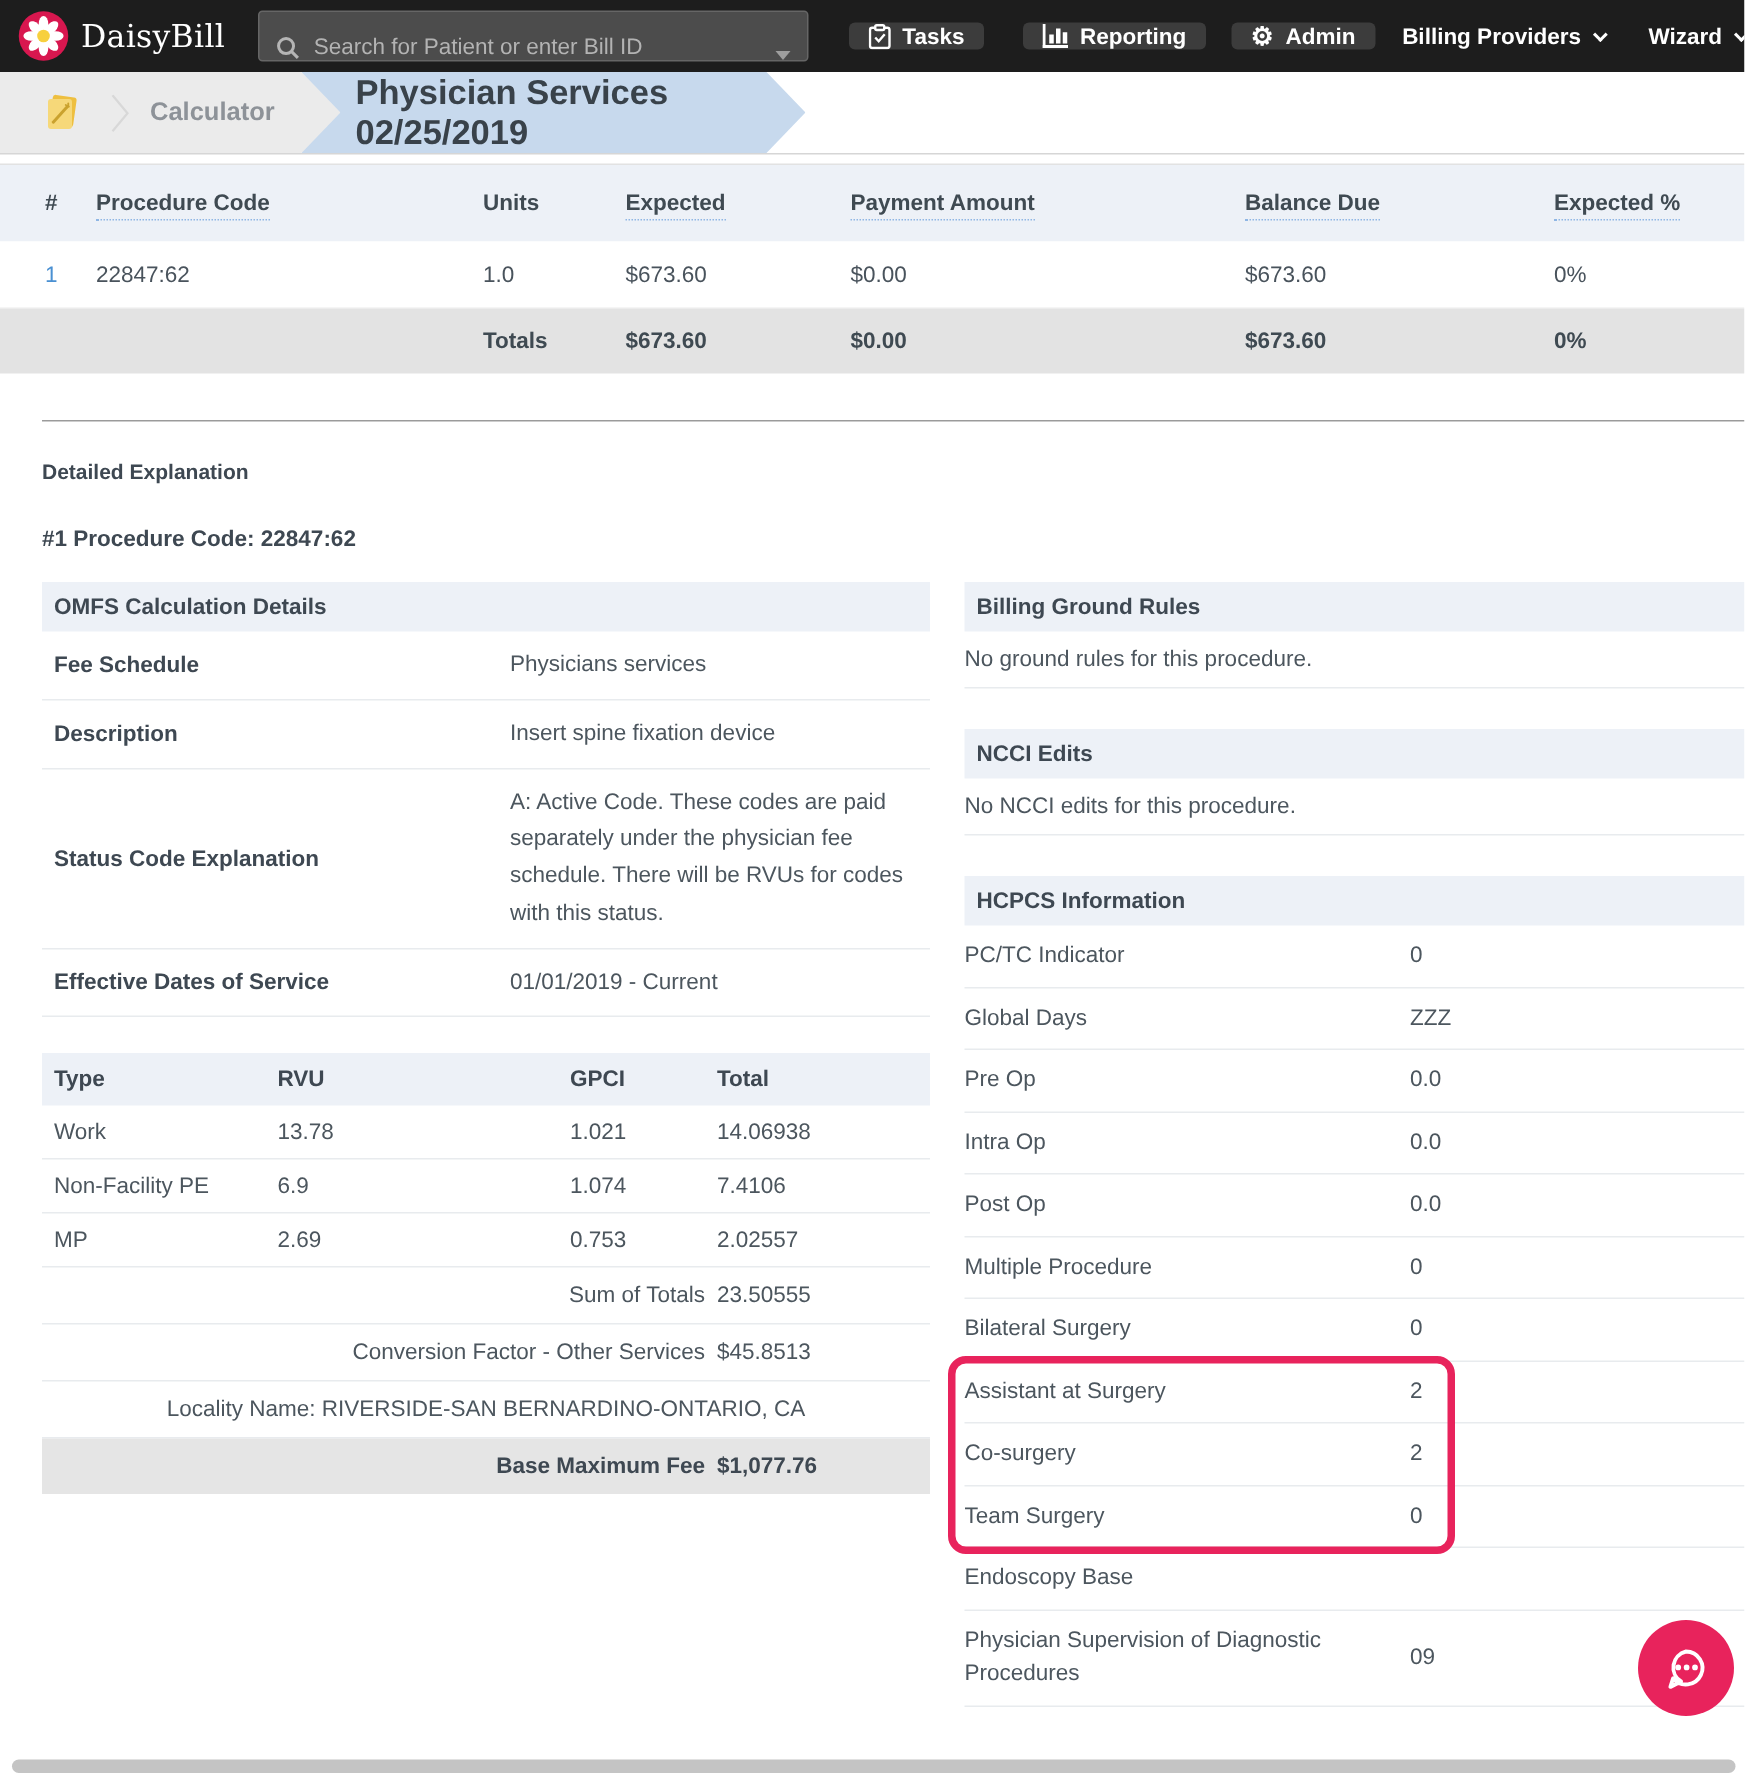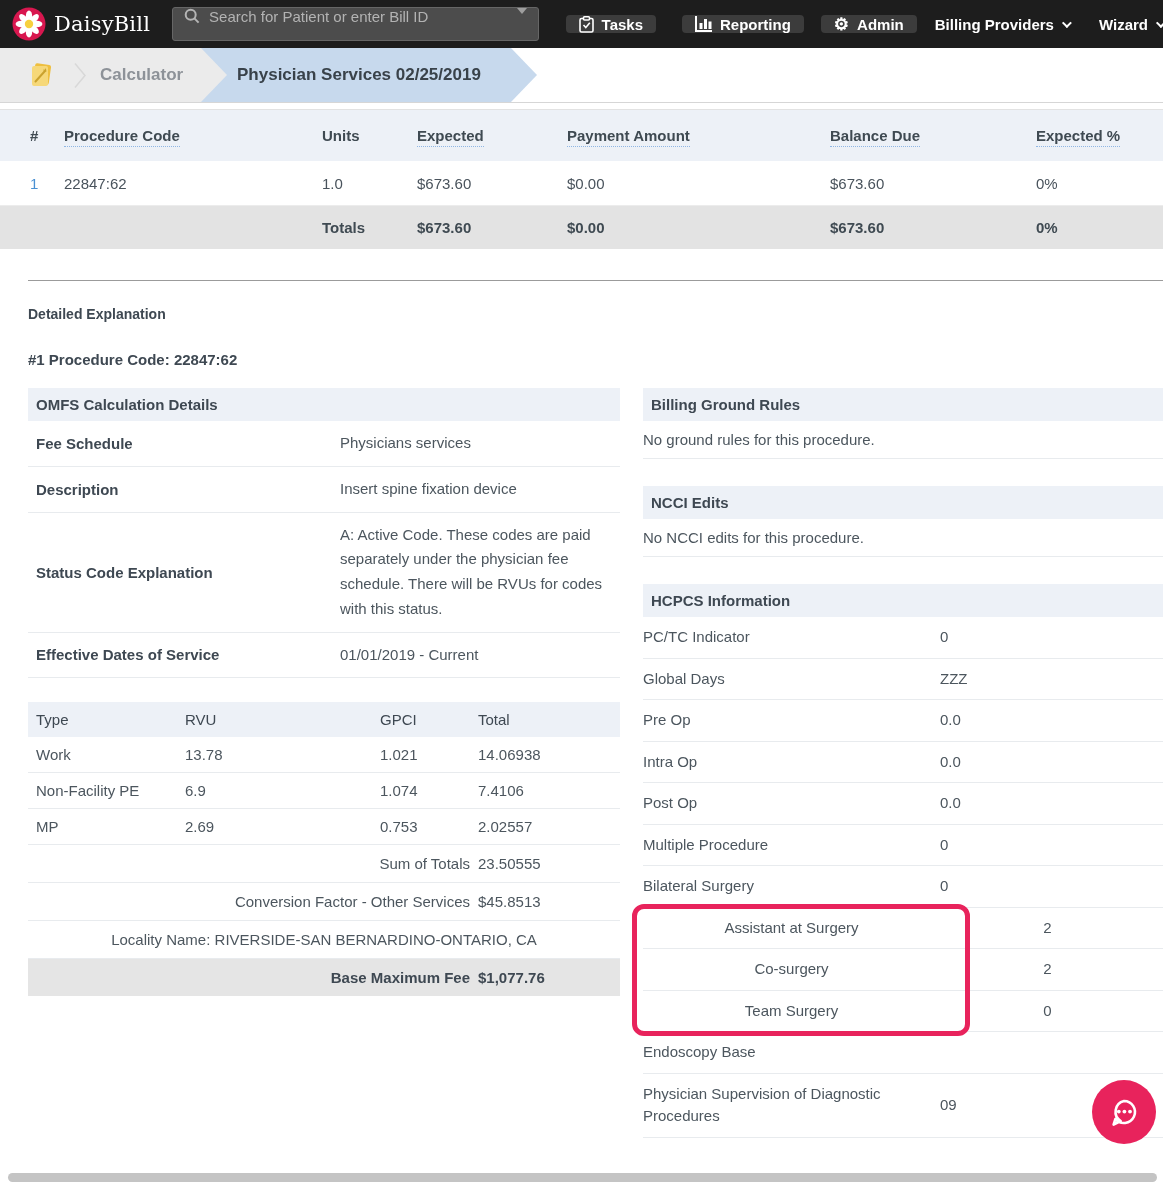--- a/index.html
+++ b/index.html
@@ -8,39 +8,39 @@
     position:relative; background:#fff;
     font-family:"Liberation Sans", sans-serif;
     font-size:15px; color:#434e57;
   }
 
   
   .topbar { height:48px; background:#1d1d1d; display:flex; align-items:center; padding:0 0 0 12px; white-space:nowrap; }
   .brand { display:flex; align-items:center; gap:8px; }
   .brand-name { font-family:"DejaVu Serif", serif; font-size:21px; color:#fff; letter-spacing:.2px; }
   .searchbox { margin-left:22px; width:388px; height:34px; background:#4c4c4c; border:1px solid #666;
-    border-radius:3px; display:flex; align-items:flex-start; padding:0 11px; gap:9px; }
+    border-radius:3px; display:flex; align-items:flex-end; padding:0 11px; gap:9px; }
   .searchbox input { flex:1; background:transparent; border:none; outline:none; color:#ddd; font-size:15px; font-family:inherit; }
   .searchbox input::placeholder { color:#b3b3b3; }
   .caret-down { width:0; height:0; border-left:5px solid transparent; border-right:5px solid transparent; border-top:6px solid #9e9e9e; }
   .top-btn { height:18px; background:#3c3c3c; border:none; border-radius:4px; color:#fff; display:flex; align-items:center;
     gap:8px; padding:0 13px; font-size:15px; font-weight:700; font-family:inherit; cursor:pointer; }
   .btn-tasks { margin-left:27px; }
   .btn-reporting { margin-left:26px; }
   .btn-admin { margin-left:17px; }
   .gear-glyph { font-size:17px; line-height:1; }
   .top-menu { margin-left:18px; color:#fff; font-size:15px; font-weight:700; display:flex; align-items:center; gap:8px; cursor:pointer; }
   .menu-wizard { margin-left:30px; }
   .chev { width:7px; height:7px; border-right:2px solid #fff; border-bottom:2px solid #fff; transform:rotate(45deg) translateY(-2px); }
 
   
   .crumbbar { position:relative; height:55px; background:#fff; border-bottom:1px solid #d6d6d6; }
   .crumb-blue { position:absolute; left:201px; top:0; height:54px; width:336px; background:#c7d9ed;
     clip-path:polygon(0 0, calc(100% - 26px) 0, 100% 50%, calc(100% - 26px) 100%, 0 100%);
-    display:flex; align-items:center; padding-left:36px; font-size:17px; font-weight:700; color:#39424a; z-index:1; cursor:pointer; }
+    display:flex; align-items:center; padding-left:36px; font-size:23px; font-weight:700; color:#39424a; z-index:1; cursor:pointer; }
   .crumb-gray { position:absolute; left:0; top:0; height:54px; width:227px; background:#ebebeb;
     clip-path:polygon(0 0, 201px 0, 227px 50%, 201px 100%, 0 100%); z-index:2; }
   .crumb-icon { position:absolute; left:28px; top:14px; z-index:3; }
   .crumb-sep { position:absolute; left:74px; top:15px; z-index:3; }
   .crumb-calc { position:absolute; left:100px; top:0; height:54px; display:flex; align-items:center;
     color:#8d9298; font-size:17px; font-weight:600; z-index:3; cursor:pointer; }
 
   
   .bill-table { margin-top:6px; border-top:1px solid #e2e2e2; }
   .bt-row { display:grid; grid-template-columns:34px 258px 95px 150px 263px 206px 1fr; padding-left:30px; align-items:center; }
@@ -61,35 +61,35 @@
   .right-col { flex:1; min-width:0; margin-left:23px; }
 
   .sec-head { background:#edf1f7; font-weight:700; color:#3e4852; padding:8px; }
   .kv-row { display:grid; grid-template-columns:304px 1fr; border-bottom:1px solid #e8ebee; align-items:center; }
   .kv-row > div { padding:10px 8px; }
   .kv-label { font-weight:700; color:#3e4852; }
   .kv-value { color:#4c565e; line-height:1.65; }
 
   .rvu-table { margin-top:24px; }
   .rvu-grid { display:grid; grid-template-columns:149px 195px 98px 1fr; padding-left:8px; align-items:center; }
-  .rvu-head { background:#edf1f7; font-weight:400; color:#3e4852; }
+  .rvu-head { background:#edf1f7; font-weight:700; color:#3e4852; }
   .rvu-head > div, .rvu-row > div { padding:9px 8px 9px 0; }
   .rvu-row { border-bottom:1px solid #e8ebee; color:#4c565e; }
   .rvu-span { display:grid; grid-template-columns:442px 1fr; padding-left:8px; border-bottom:1px solid #e8ebee; color:#4c565e; }
   .rvu-span > div { padding:10px 8px 10px 0; }
   .rvu-span .lbl { text-align:right; }
   .rvu-locality { padding:10px 8px; border-bottom:1px solid #e8ebee; color:#4c565e;text-align:center; }
   .rvu-basefee { background:#e5e5e5; font-weight:700; color:#3e4852; border-bottom:none; }
 
   .sec-block { margin-bottom:27px; }
   .text-row { padding:10px 8px 10px 0; border-bottom:1px solid #e8ebee; color:#4c565e; }
 
   .hcpcs-row { display:grid; grid-template-columns:297px 1fr; padding:9px 8px 9px 0; border-bottom:1px solid #e8ebee;
     align-items:center; color:#4c565e; line-height:1.5; }
-  .hl-wrap { position:relative;text-align:center; }
+  .hl-wrap { position:relative; }
   .hl-box { position:absolute; left:-11px; top:-4px; width:338px; height:calc(100% + 8px);
     border:5px solid #e8235c; border-radius:12px; pointer-events:none; z-index:3; }
 
   
   .chat-btn { position:absolute; left:1092px; top:1080px; width:64px; height:64px; border-radius:50%;
     background:#e8235c; display:flex; align-items:center; justify-content:center; z-index:10; cursor:pointer; border:none; }
   .hscroll { position:absolute; left:8px; right:6px; bottom:0; height:9px; background:#c4c4c4; border-radius:5px; z-index:9; cursor:pointer; }
 </style>
 </head>
 <body>

